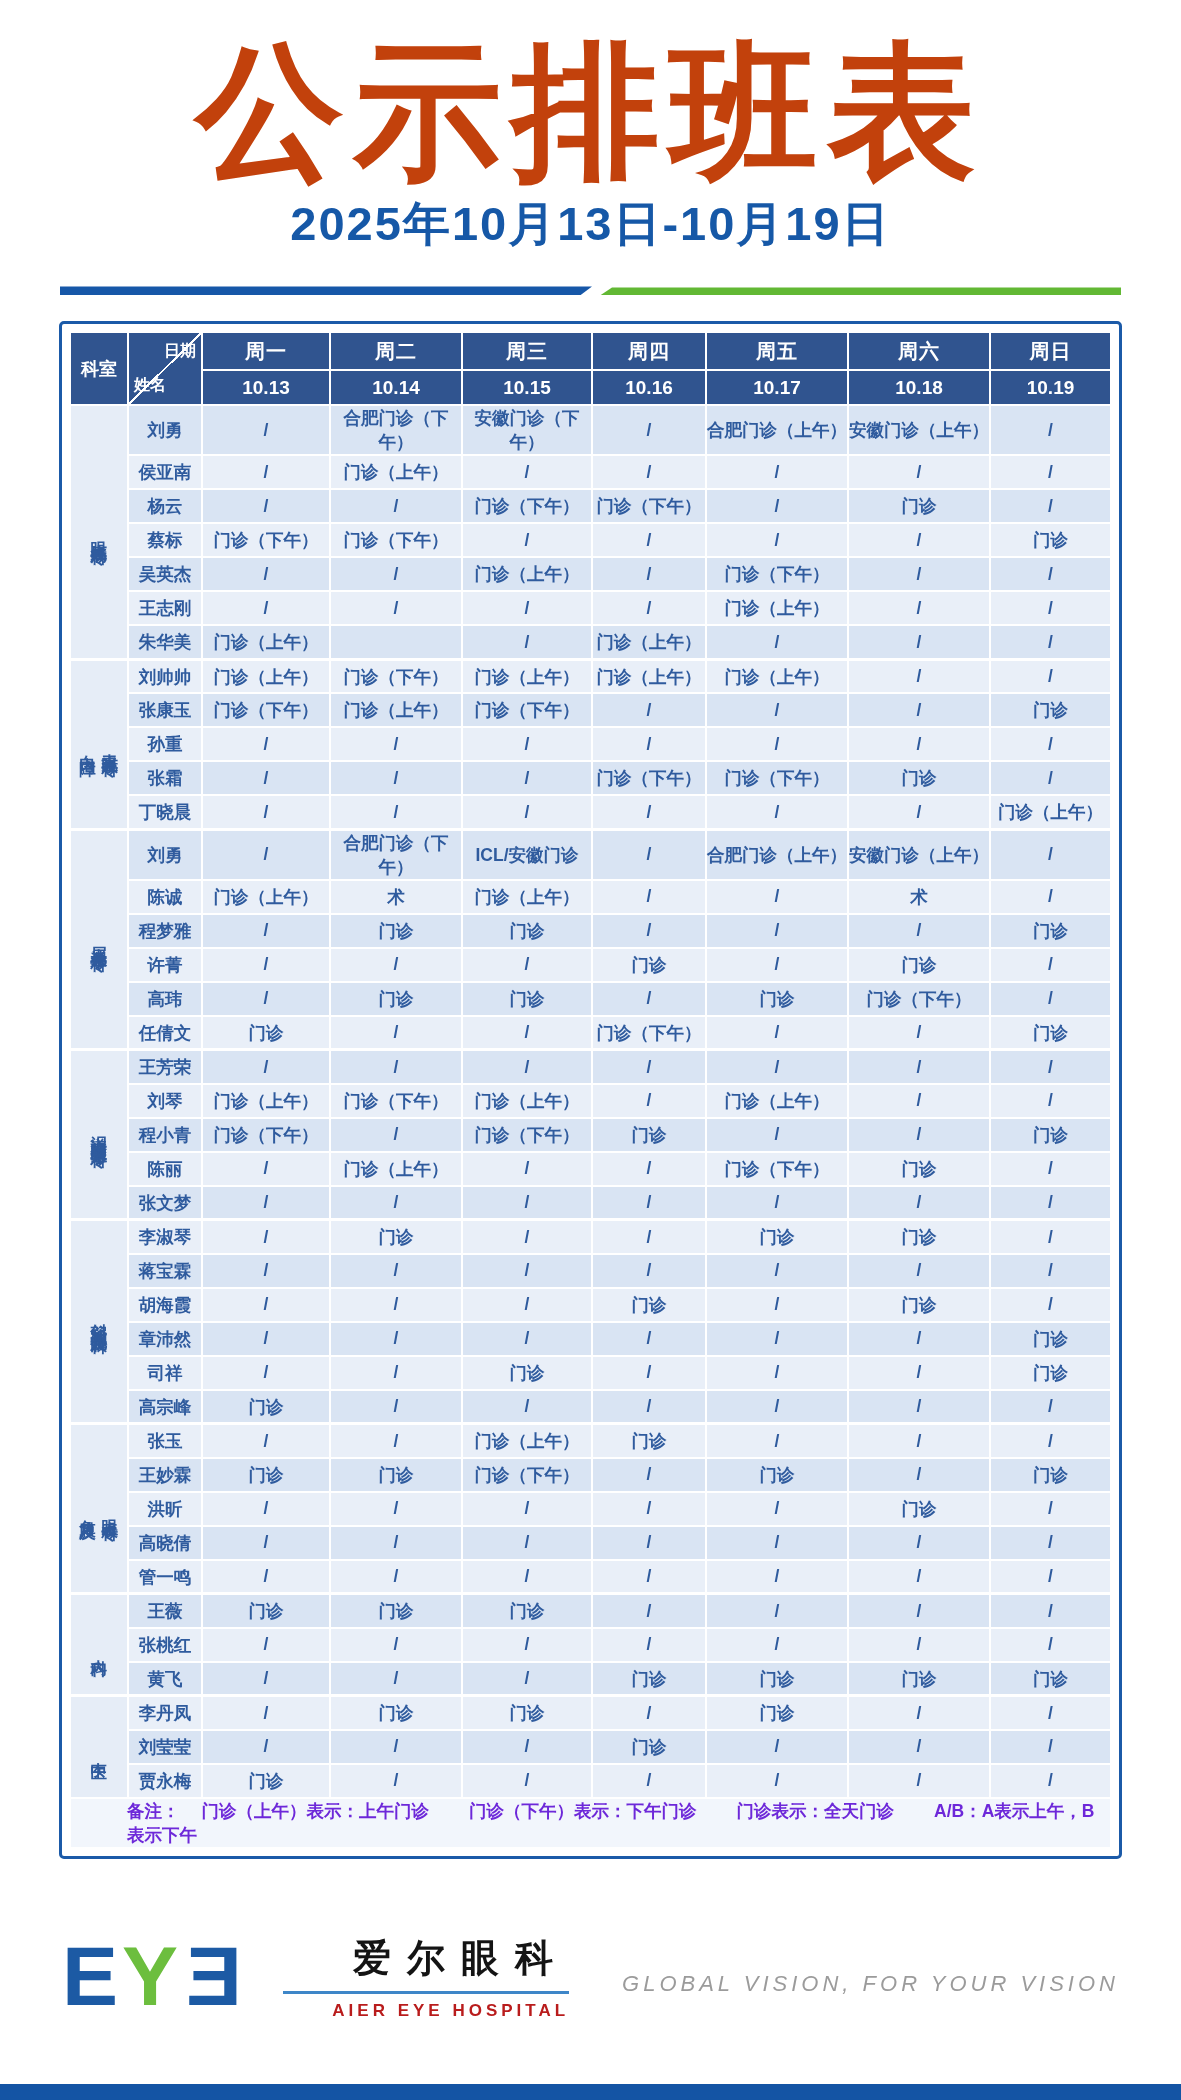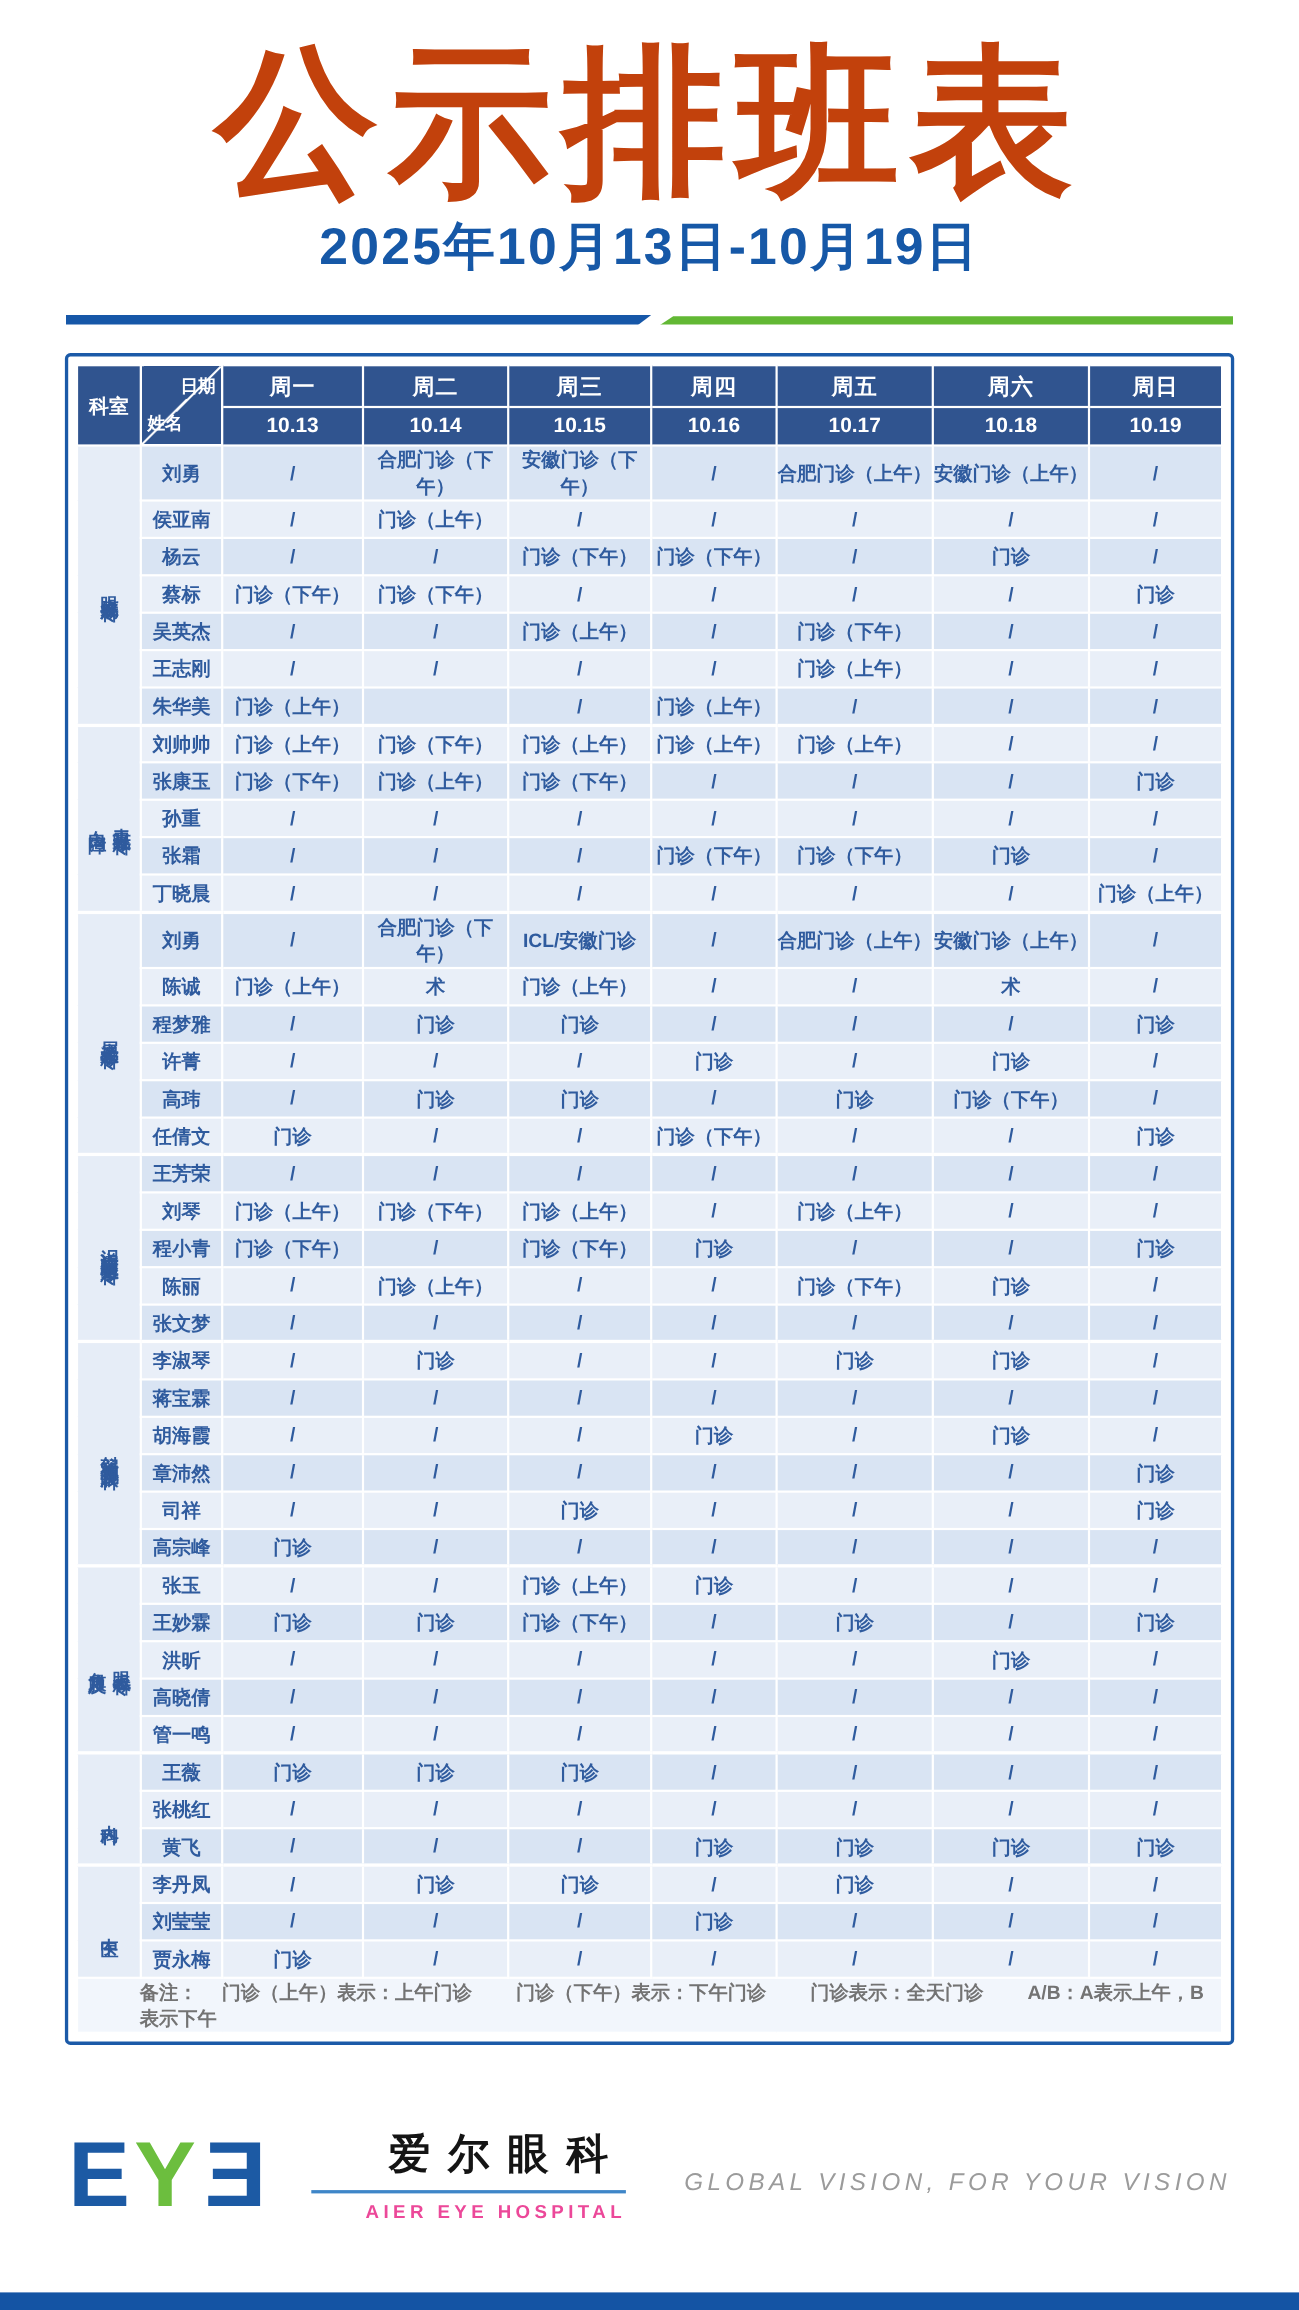--- a/index.html
+++ b/index.html
@@ -40,36 +40,36 @@
 
   tbody td { height:34px; font-size:17.5px; font-weight:bold; color:#2F5B9E; }
   tbody td.dept-cell { background:#E6EDF7; padding:4px 0; }
   .dept-label { display:inline-block; writing-mode:vertical-lr; white-space:pre-line;
                 font-size:16.5px; letter-spacing:2px; line-height:1.35; color:#2F5B9E; }
   tr.row-a td.slot { background:#D9E4F3; }
   tr.row-b td.slot { background:#E9EFF8; }
   tr.group-first td { border-top:3px solid #fff; }
 
   tfoot td { background:#F2F6FC; height:44px; text-align:left; padding-left:56px;
-             font-size:17.5px; font-weight:bold; color:#737373; }
+             font-size:17.5px; font-weight:bold; color:#6d28d9; }
   .note-label { margin-right:22px; }
   .note-item  { margin-right:40px; }
 
   
   .footer { margin:74px 62px 0; display:flex; justify-content:space-between;
             align-items:center; }
   .logo { display:flex; align-items:center; }
   .logo-letters { font-size:84px; font-weight:bold; line-height:0.9; letter-spacing:4px; }
   .logo-e1, .logo-e2 { color:#1C5AA4; }
   .logo-y { color:#6CBE3E; }
   .logo-e2 { display:inline-block; transform:scaleX(-1); }
   .brand { margin-left:41px;text-align:right; }
   .brand-cn { font-size:38px; font-weight:bold; color:#141414; letter-spacing:16px; }
   .brand-rule { height:3px; background:#3E86C8; margin:7px 0 7px; width:286px; }
-  .brand-en { font-size:17px; font-weight:bold; color:#ec4899; letter-spacing:4px; }
+  .brand-en { font-size:17px; font-weight:bold; color:#b91c1c; letter-spacing:4px; }
   .slogan { text-align:right; }
   .slogan-cn { font-size:33px; font-weight:bold; color:#7E7E7E; letter-spacing:4px; }
   .slogan-en { font-size:22px; font-style:italic; color:#9B9B9B; letter-spacing:4px;
                margin-top:14px; }
 
   .bottombar { position:absolute; left:0; bottom:0; width:1181px; height:16px;
                background:#1454A4; }
 </style>
 </head>
 <body>

